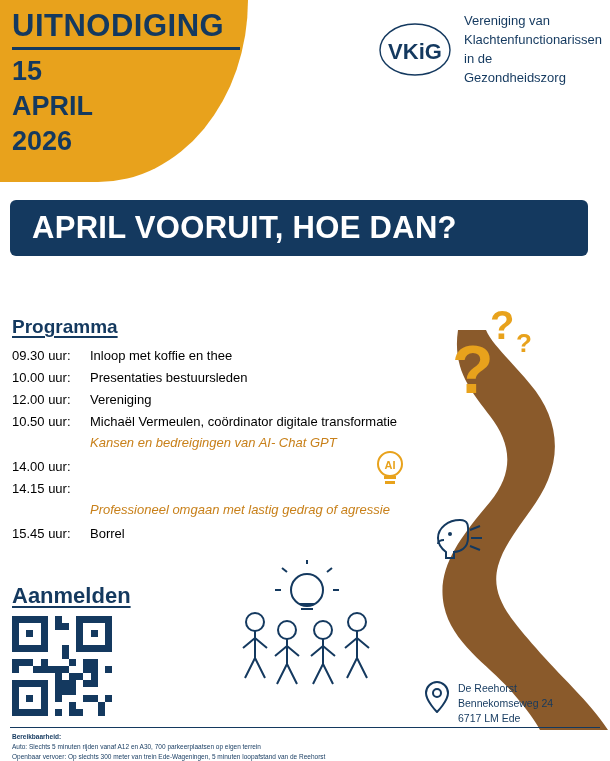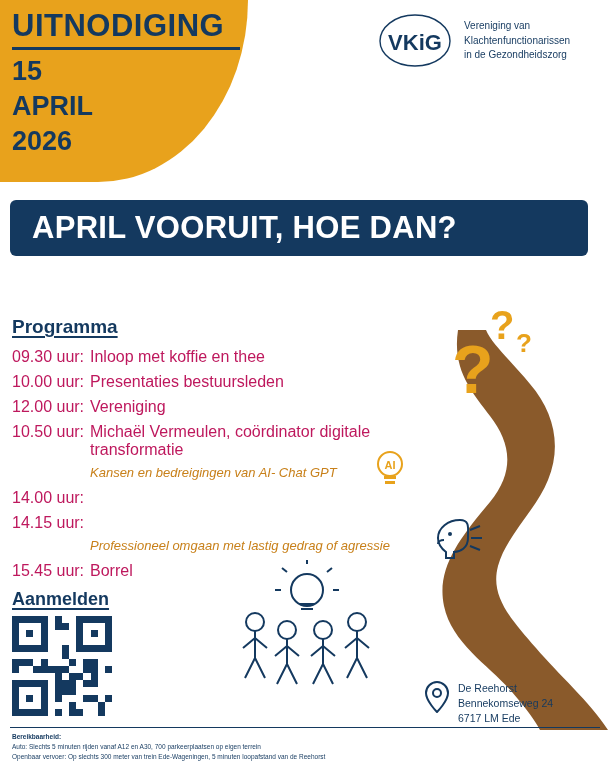--- a/index.html
+++ b/index.html
@@ -54,21 +54,21 @@
   .logo-wrap {
     position: absolute;
     right: 14px; top: 12px;
     display: flex;
     align-items: center;
     gap: 8px;
   }
   .logo-mark { position: relative; width: 82px; height: 58px; }
   .logo-mark svg { display:block; }
   .logo-text {
-    font-size: 10px;
+    font-size: 13px;
     color: #14395f;
     line-height: 1.45;
     max-width: 132px;
   }
 
   
   .banner {
     position: absolute;
     left: 10px; top: 200px;
     width: 578px; height: 56px;
@@ -109,43 +109,42 @@
   }
   .program-list {
     position: absolute;
     left: 12px; top: 348px;
     width: 450px;
   }
   .prow {
     display: flex;
     align-items: baseline;
     margin-bottom: 7px;
-    color: #be185d;
-    font-size: 16px;
+    color: #000000;
+    font-size: 13px;
   }
   .ptime { width: 78px; flex: none; }
   .ptext { flex: 1; }
   .pnote {
     color: #c8801a;
     font-style: italic;
     font-size: 13px;
     margin: -1px 0 9px 78px;
   }
 
   
   .aanmelden {
     position: absolute;
     left: 12px; top: 583px;
-    font-size: 18px;
+    font-size: 22px;
     font-weight: bold;
     color: #14395f;
     text-decoration: underline;
     text-decoration-thickness: 2px;
     text-underline-offset: 3px;
-    margin-top: 6px;
   }
   .qr {
     position: absolute;
     left: 12px; top: 616px;
     width: 100px; height: 100px;
     background: #ffffff;
     display: grid;
     grid-template-columns: repeat(14, 1fr);
     grid-template-rows: repeat(14, 1fr);
   }

